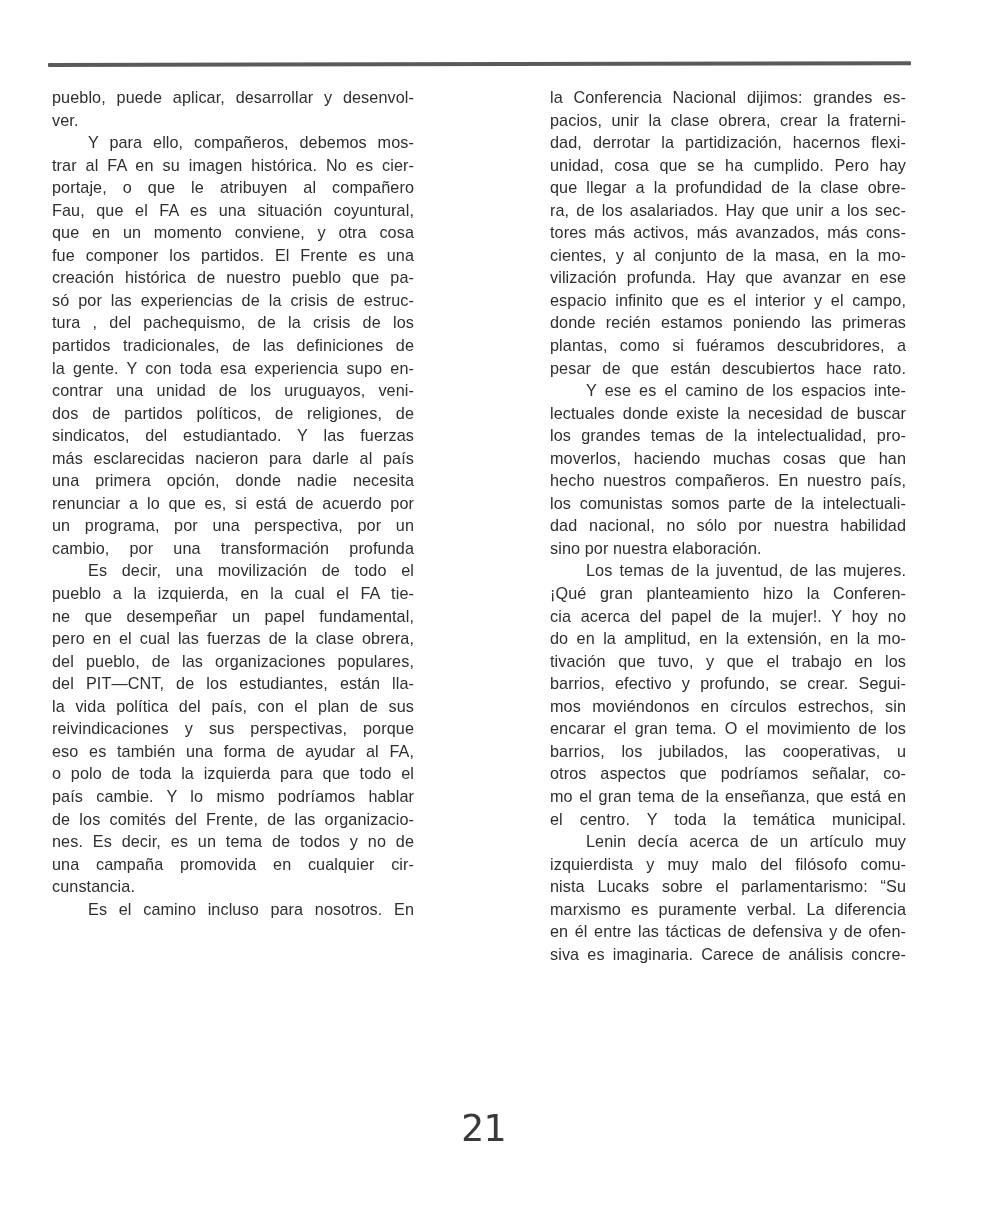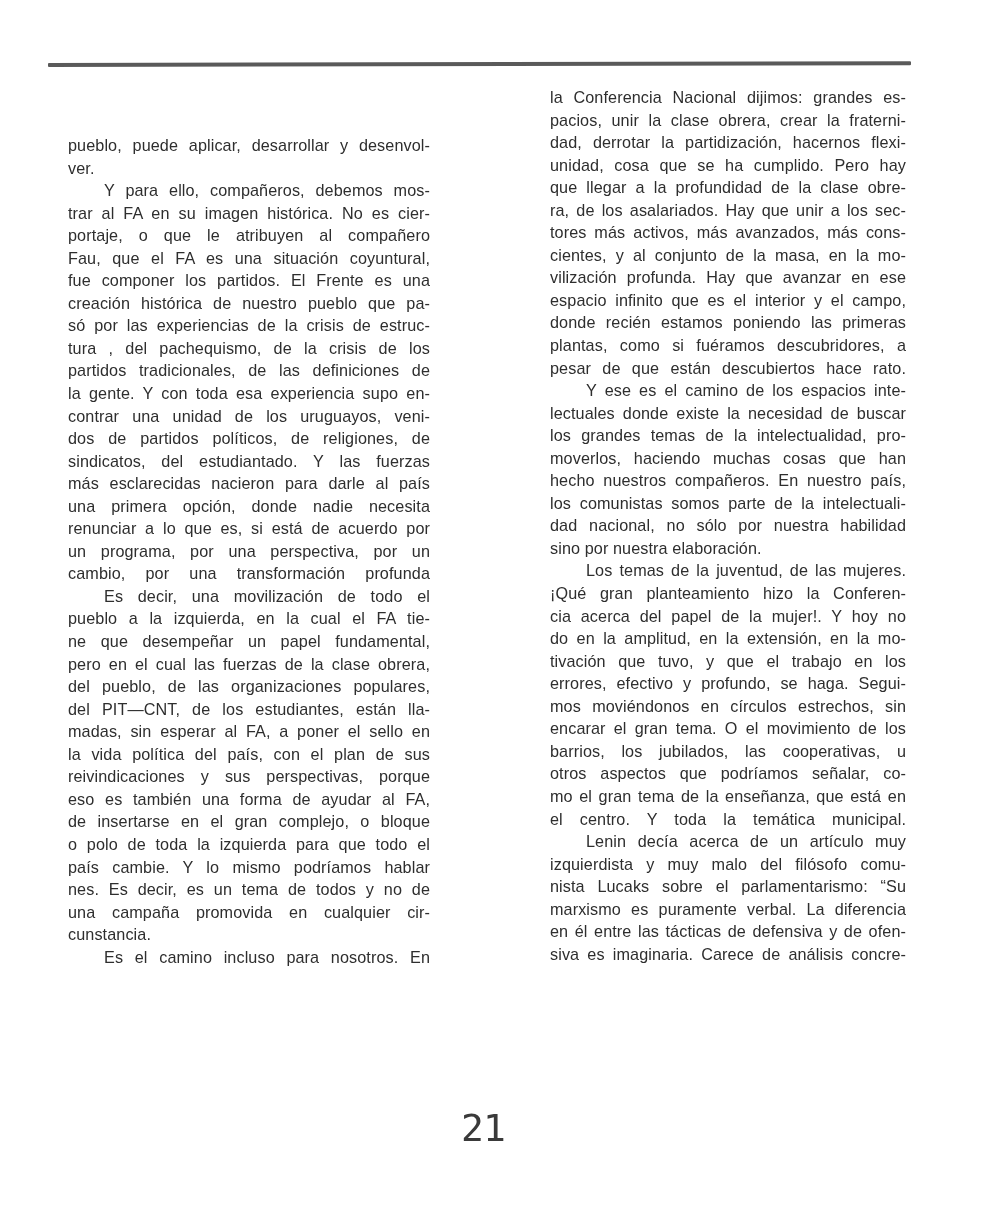--- a/index.html
+++ b/index.html
@@ -12,21 +12,21 @@
   .rule {
     position: absolute; left: 48px; top: 63px; width: 863px; height: 4px;
     background: #5a5a5a; transform: rotate(-0.12deg); transform-origin: left center;
     border-radius: 1px;
   }
   .col {
     position: absolute; top: 86px;
     font-size: 16.2px; line-height: 22.55px;
     letter-spacing: 0.1px;
   }
-  .col.left { left: 68px; width: 362px; margin-top: 48px; }
+  .col.left { left: 52px; width: 362px; }
   .col.right { left: 550px; width: 356px; }
   .line {
     display: block; white-space: nowrap;
     text-align: justify; text-align-last: justify;
     height: 22.55px; overflow: visible;
   }
   .line.last { text-align-last: left; }
   .line.indent { padding-left: 36px; }
   .page-number {
     position: absolute; left: 461px; top: 1106px;
@@ -39,47 +39,47 @@
 
 <div class="rule"></div>
 
 <div class="col left" id="left-col">
     <span class="line" style="white-space: nowrap;"><span style="white-space: nowrap; word-spacing: 0px;">pueblo, puede aplicar, desarrollar y desenvol-</span></span>
     <span class="line last" style="white-space: nowrap;"><span style="white-space: nowrap;">ver.</span></span>
     <span class="line indent" style="white-space: nowrap;"><span style="white-space: nowrap; word-spacing: 0px;">Y para ello, compañeros, debemos mos-</span></span>
     <span class="line" style="white-space: nowrap;"><span style="white-space: nowrap; word-spacing: 0px;">trar al FA en su imagen histórica. No es cier-</span></span>
     <span class="line" style="white-space: nowrap;"><span style="white-space: nowrap; word-spacing: 0px;">portaje, o que le atribuyen al compañero</span></span>
     <span class="line" style="white-space: nowrap;"><span style="white-space: nowrap; word-spacing: 0px;">Fau, que el FA es una situación coyuntural,</span></span>
+    <span class="line" style="white-space: nowrap;"><span style="white-space: nowrap; word-spacing: 0px;">que en un momento conviene, y otra cosa</span></span>
     <span class="line" style="white-space: nowrap;"><span style="white-space: nowrap; word-spacing: 0px;">fue componer los partidos. El Frente es una</span></span>
     <span class="line" style="white-space: nowrap;"><span style="white-space: nowrap; word-spacing: 0px;">creación histórica de nuestro pueblo que pa-</span></span>
     <span class="line" style="white-space: nowrap;"><span style="white-space: nowrap; word-spacing: 0px;">só por las experiencias de la crisis de estruc-</span></span>
     <span class="line" style="white-space: nowrap;"><span style="white-space: nowrap; word-spacing: 0px;">tura , del pachequismo, de la crisis de los</span></span>
     <span class="line" style="white-space: nowrap;"><span style="white-space: nowrap; word-spacing: 0px;">partidos tradicionales, de las definiciones de</span></span>
     <span class="line" style="white-space: nowrap;"><span style="white-space: nowrap; word-spacing: 0px;">la gente. Y con toda esa experiencia supo en-</span></span>
     <span class="line" style="white-space: nowrap;"><span style="white-space: nowrap; word-spacing: 0px;">contrar una unidad de los uruguayos, veni-</span></span>
     <span class="line" style="white-space: nowrap;"><span style="white-space: nowrap; word-spacing: 0px;">dos de partidos políticos, de religiones, de</span></span>
     <span class="line" style="white-space: nowrap;"><span style="white-space: nowrap; word-spacing: 0px;">sindicatos, del estudiantado. Y las fuerzas</span></span>
     <span class="line" style="white-space: nowrap;"><span style="white-space: nowrap; word-spacing: 0px;">más esclarecidas nacieron para darle al país</span></span>
     <span class="line" style="white-space: nowrap;"><span style="white-space: nowrap; word-spacing: 0px;">una primera opción, donde nadie necesita</span></span>
     <span class="line" style="white-space: nowrap;"><span style="white-space: nowrap; word-spacing: 0px;">renunciar a lo que es, si está de acuerdo por</span></span>
     <span class="line" style="white-space: nowrap;"><span style="white-space: nowrap; word-spacing: 0px;">un programa, por una perspectiva, por un</span></span>
     <span class="line" style="white-space: nowrap;"><span style="white-space: nowrap; word-spacing: 0px;">cambio, por una transformación profunda</span></span>
     <span class="line indent" style="white-space: nowrap;"><span style="white-space: nowrap; word-spacing: 0px;">Es decir, una movilización de todo el</span></span>
     <span class="line" style="white-space: nowrap;"><span style="white-space: nowrap; word-spacing: 0px;">pueblo a la izquierda, en la cual el FA tie-</span></span>
     <span class="line" style="white-space: nowrap;"><span style="white-space: nowrap; word-spacing: 0px;">ne que desempeñar un papel fundamental,</span></span>
     <span class="line" style="white-space: nowrap;"><span style="white-space: nowrap; word-spacing: 0px;">pero en el cual las fuerzas de la clase obrera,</span></span>
     <span class="line" style="white-space: nowrap;"><span style="white-space: nowrap; word-spacing: 0px;">del pueblo, de las organizaciones populares,</span></span>
     <span class="line" style="white-space: nowrap;"><span style="white-space: nowrap; word-spacing: 0px;">del PIT—CNT, de los estudiantes, están lla-</span></span>
-    <span class="line" style="white-space: nowrap;"><span style="white-space: nowrap; word-spacing: 0px;">madas, sin esperar al FA, a poner el sello en</span></span>
     <span class="line" style="white-space: nowrap;"><span style="white-space: nowrap; word-spacing: 0px;">la vida política del país, con el plan de sus</span></span>
     <span class="line" style="white-space: nowrap;"><span style="white-space: nowrap; word-spacing: 0px;">reivindicaciones y sus perspectivas, porque</span></span>
     <span class="line" style="white-space: nowrap;"><span style="white-space: nowrap; word-spacing: 0px;">eso es también una  forma de ayudar al FA,</span></span>
-    <span class="line" style="white-space: nowrap;"><span style="white-space: nowrap; word-spacing: 0px;">de insertarse en el gran complejo, o bloque</span></span>
     <span class="line" style="white-space: nowrap;"><span style="white-space: nowrap; word-spacing: 0px;">o polo de toda la izquierda para que todo el</span></span>
     <span class="line" style="white-space: nowrap;"><span style="white-space: nowrap; word-spacing: 0px;">país cambie. Y lo mismo podríamos hablar</span></span>
+    <span class="line" style="white-space: nowrap;"><span style="white-space: nowrap; word-spacing: 0px;">de los comités del Frente, de las organizacio-</span></span>
     <span class="line" style="white-space: nowrap;"><span style="white-space: nowrap; word-spacing: 0px;">nes. Es decir, es un tema de todos y no de</span></span>
     <span class="line" style="white-space: nowrap;"><span style="white-space: nowrap; word-spacing: 0px;">una campaña promovida en cualquier cir-</span></span>
     <span class="line last" style="white-space: nowrap;"><span style="white-space: nowrap;">cunstancia.</span></span>
     <span class="line indent" style="white-space: nowrap;"><span style="white-space: nowrap; word-spacing: 0px;">Es el camino incluso para nosotros. En</span></span>
   </div>
 <div class="col right" id="right-col">
     <span class="line" style="white-space: nowrap;"><span style="white-space: nowrap; word-spacing: 0px;">la Conferencia Nacional dijimos: grandes es-</span></span>
     <span class="line" style="white-space: nowrap;"><span style="white-space: nowrap; word-spacing: 0px;">pacios, unir la clase obrera, crear la fraterni-</span></span>
     <span class="line" style="white-space: nowrap;"><span style="white-space: nowrap; word-spacing: 0px;">dad, derrotar la partidización, hacernos flexi-</span></span>
     <span class="line" style="white-space: nowrap;"><span style="white-space: nowrap; word-spacing: 0px;">unidad, cosa que se ha cumplido. Pero hay</span></span>
@@ -98,21 +98,21 @@
     <span class="line" style="white-space: nowrap;"><span style="white-space: nowrap; word-spacing: 0px;">moverlos, haciendo muchas cosas que han</span></span>
     <span class="line" style="white-space: nowrap;"><span style="white-space: nowrap; word-spacing: 0px;">hecho nuestros compañeros. En nuestro país,</span></span>
     <span class="line" style="white-space: nowrap;"><span style="white-space: nowrap; word-spacing: 0px;">los comunistas somos parte de la intelectuali-</span></span>
     <span class="line" style="white-space: nowrap;"><span style="white-space: nowrap; word-spacing: 0px;">dad nacional, no sólo por nuestra habilidad</span></span>
     <span class="line last" style="white-space: nowrap;"><span style="white-space: nowrap;">sino por nuestra elaboración.</span></span>
     <span class="line indent" style="white-space: nowrap;"><span style="white-space: nowrap; word-spacing: 0px;">Los temas de la juventud, de las mujeres.</span></span>
     <span class="line" style="white-space: nowrap;"><span style="white-space: nowrap; word-spacing: 0px;">¡Qué gran planteamiento hizo la Conferen-</span></span>
     <span class="line" style="white-space: nowrap;"><span style="white-space: nowrap; word-spacing: 0px;">cia acerca del papel de la mujer!. Y hoy no</span></span>
     <span class="line" style="white-space: nowrap;"><span style="white-space: nowrap; word-spacing: 0px;">do en la amplitud, en la extensión, en la mo-</span></span>
     <span class="line" style="white-space: nowrap;"><span style="white-space: nowrap; word-spacing: 0px;">tivación que tuvo, y que el trabajo en los</span></span>
-    <span class="line" style="white-space: nowrap;"><span style="white-space: nowrap; word-spacing: 0px;">errores, efectivo y profundo, se haga. Segui-</span></span>
+    <span class="line" style="white-space: nowrap;"><span style="white-space: nowrap; word-spacing: 0px;">barrios, efectivo y profundo, se crear. Segui-</span></span>
     <span class="line" style="white-space: nowrap;"><span style="white-space: nowrap; word-spacing: 0px;">mos moviéndonos en  círculos estrechos, sin</span></span>
     <span class="line" style="white-space: nowrap;"><span style="white-space: nowrap; word-spacing: 0px;">encarar el gran tema. O el movimiento de los</span></span>
     <span class="line" style="white-space: nowrap;"><span style="white-space: nowrap; word-spacing: 0px;">barrios, los jubilados, las cooperativas, u</span></span>
     <span class="line" style="white-space: nowrap;"><span style="white-space: nowrap; word-spacing: 0px;">otros aspectos que podríamos señalar, co-</span></span>
     <span class="line" style="white-space: nowrap;"><span style="white-space: nowrap; word-spacing: 0px;">mo el gran tema de la enseñanza, que está en</span></span>
     <span class="line" style="white-space: nowrap;"><span style="white-space: nowrap; word-spacing: 0px;">el centro. Y toda la temática municipal.</span></span>
     <span class="line indent" style="white-space: nowrap;"><span style="white-space: nowrap; word-spacing: 0px;">Lenin decía acerca de un artículo muy</span></span>
     <span class="line" style="white-space: nowrap;"><span style="white-space: nowrap; word-spacing: 0px;">izquierdista y muy malo del filósofo comu-</span></span>
     <span class="line" style="white-space: nowrap;"><span style="white-space: nowrap; word-spacing: 0px;">nista  Lucaks sobre el parlamentarismo: “Su</span></span>
     <span class="line" style="white-space: nowrap;"><span style="white-space: nowrap; word-spacing: 0px;">marxismo es puramente verbal. La diferencia</span></span>

